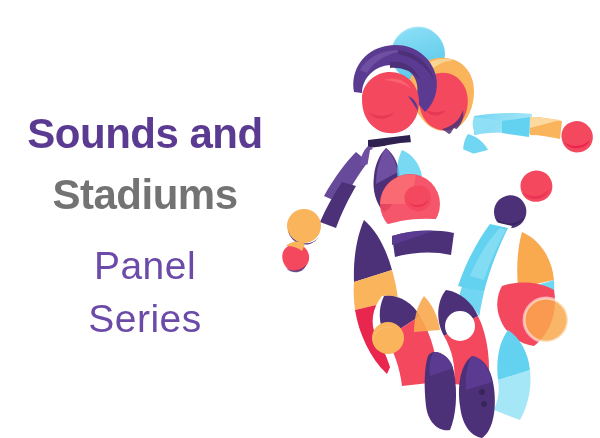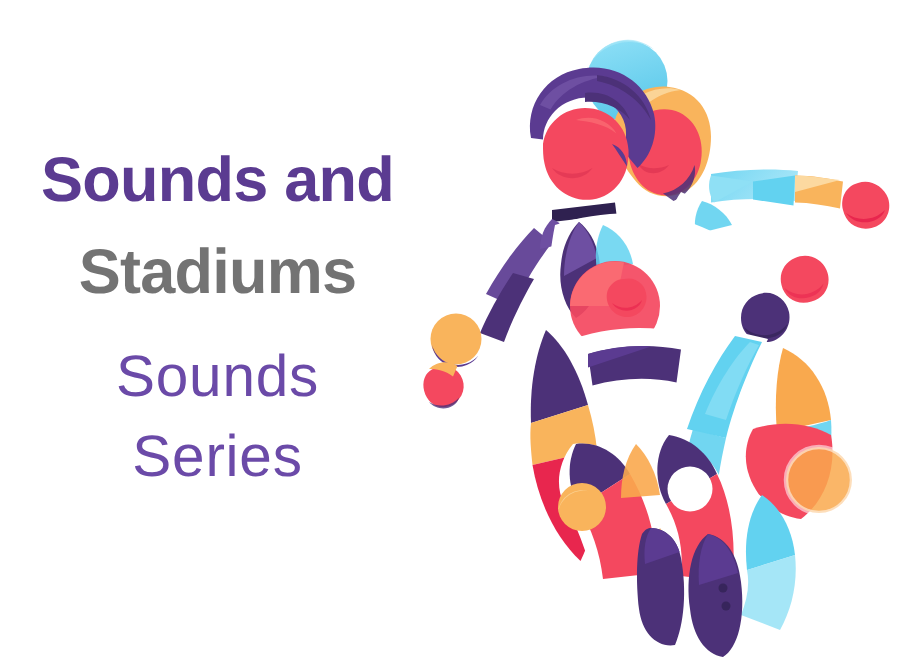--- a/index.html
+++ b/index.html
@@ -12,21 +12,21 @@
     width: 600px;
     height: 438px;
     background: var(--bg, #ffffff);
     overflow: hidden;
     font-family: "Liberation Sans", sans-serif;
   }
   
   #text-block {
     position: absolute;
     left: 0;
-    top: 90px;
+    top: 104px;
     width: 290px;
     text-align: center;
     user-select: none;
   }
   .headline {
     font-family: "Liberation Sans", sans-serif;
     font-weight: 700;
     font-size: 42px;
     line-height: 59px;
     letter-spacing: -0.5px;
@@ -61,21 +61,21 @@
   #illustration svg { display: block; width: 100%; height: 100%; }
 </style>
 </head>
 <body>
 
 <div id="poster" style="--bg: #ffffff;">
 
   <div id="text-block">
     <p class="headline line1" style="color: rgb(91, 59, 145);">Sounds and</p>
     <p class="headline line2" style="color: #737373;">Stadiums</p>
-    <p class="subline sub1" style="color: rgb(107, 74, 168);">Sounds</p>
+    <p class="subline sub1" style="color: rgb(107, 74, 168);">Panel</p>
     <p class="subline sub2" style="color: rgb(107, 74, 168);">Series</p>
   </div>
 
   <div id="illustration">
     <svg viewBox="0 0 342 438" xmlns="http://www.w3.org/2000/svg">
       <defs>
         <linearGradient id="ballGrad" x1="0" y1="0" x2="0.3" y2="1">
           <stop offset="0" stop-color="#8fe0f7"></stop>
           <stop offset="1" stop-color="#5cc9ea"></stop>
         </linearGradient>

